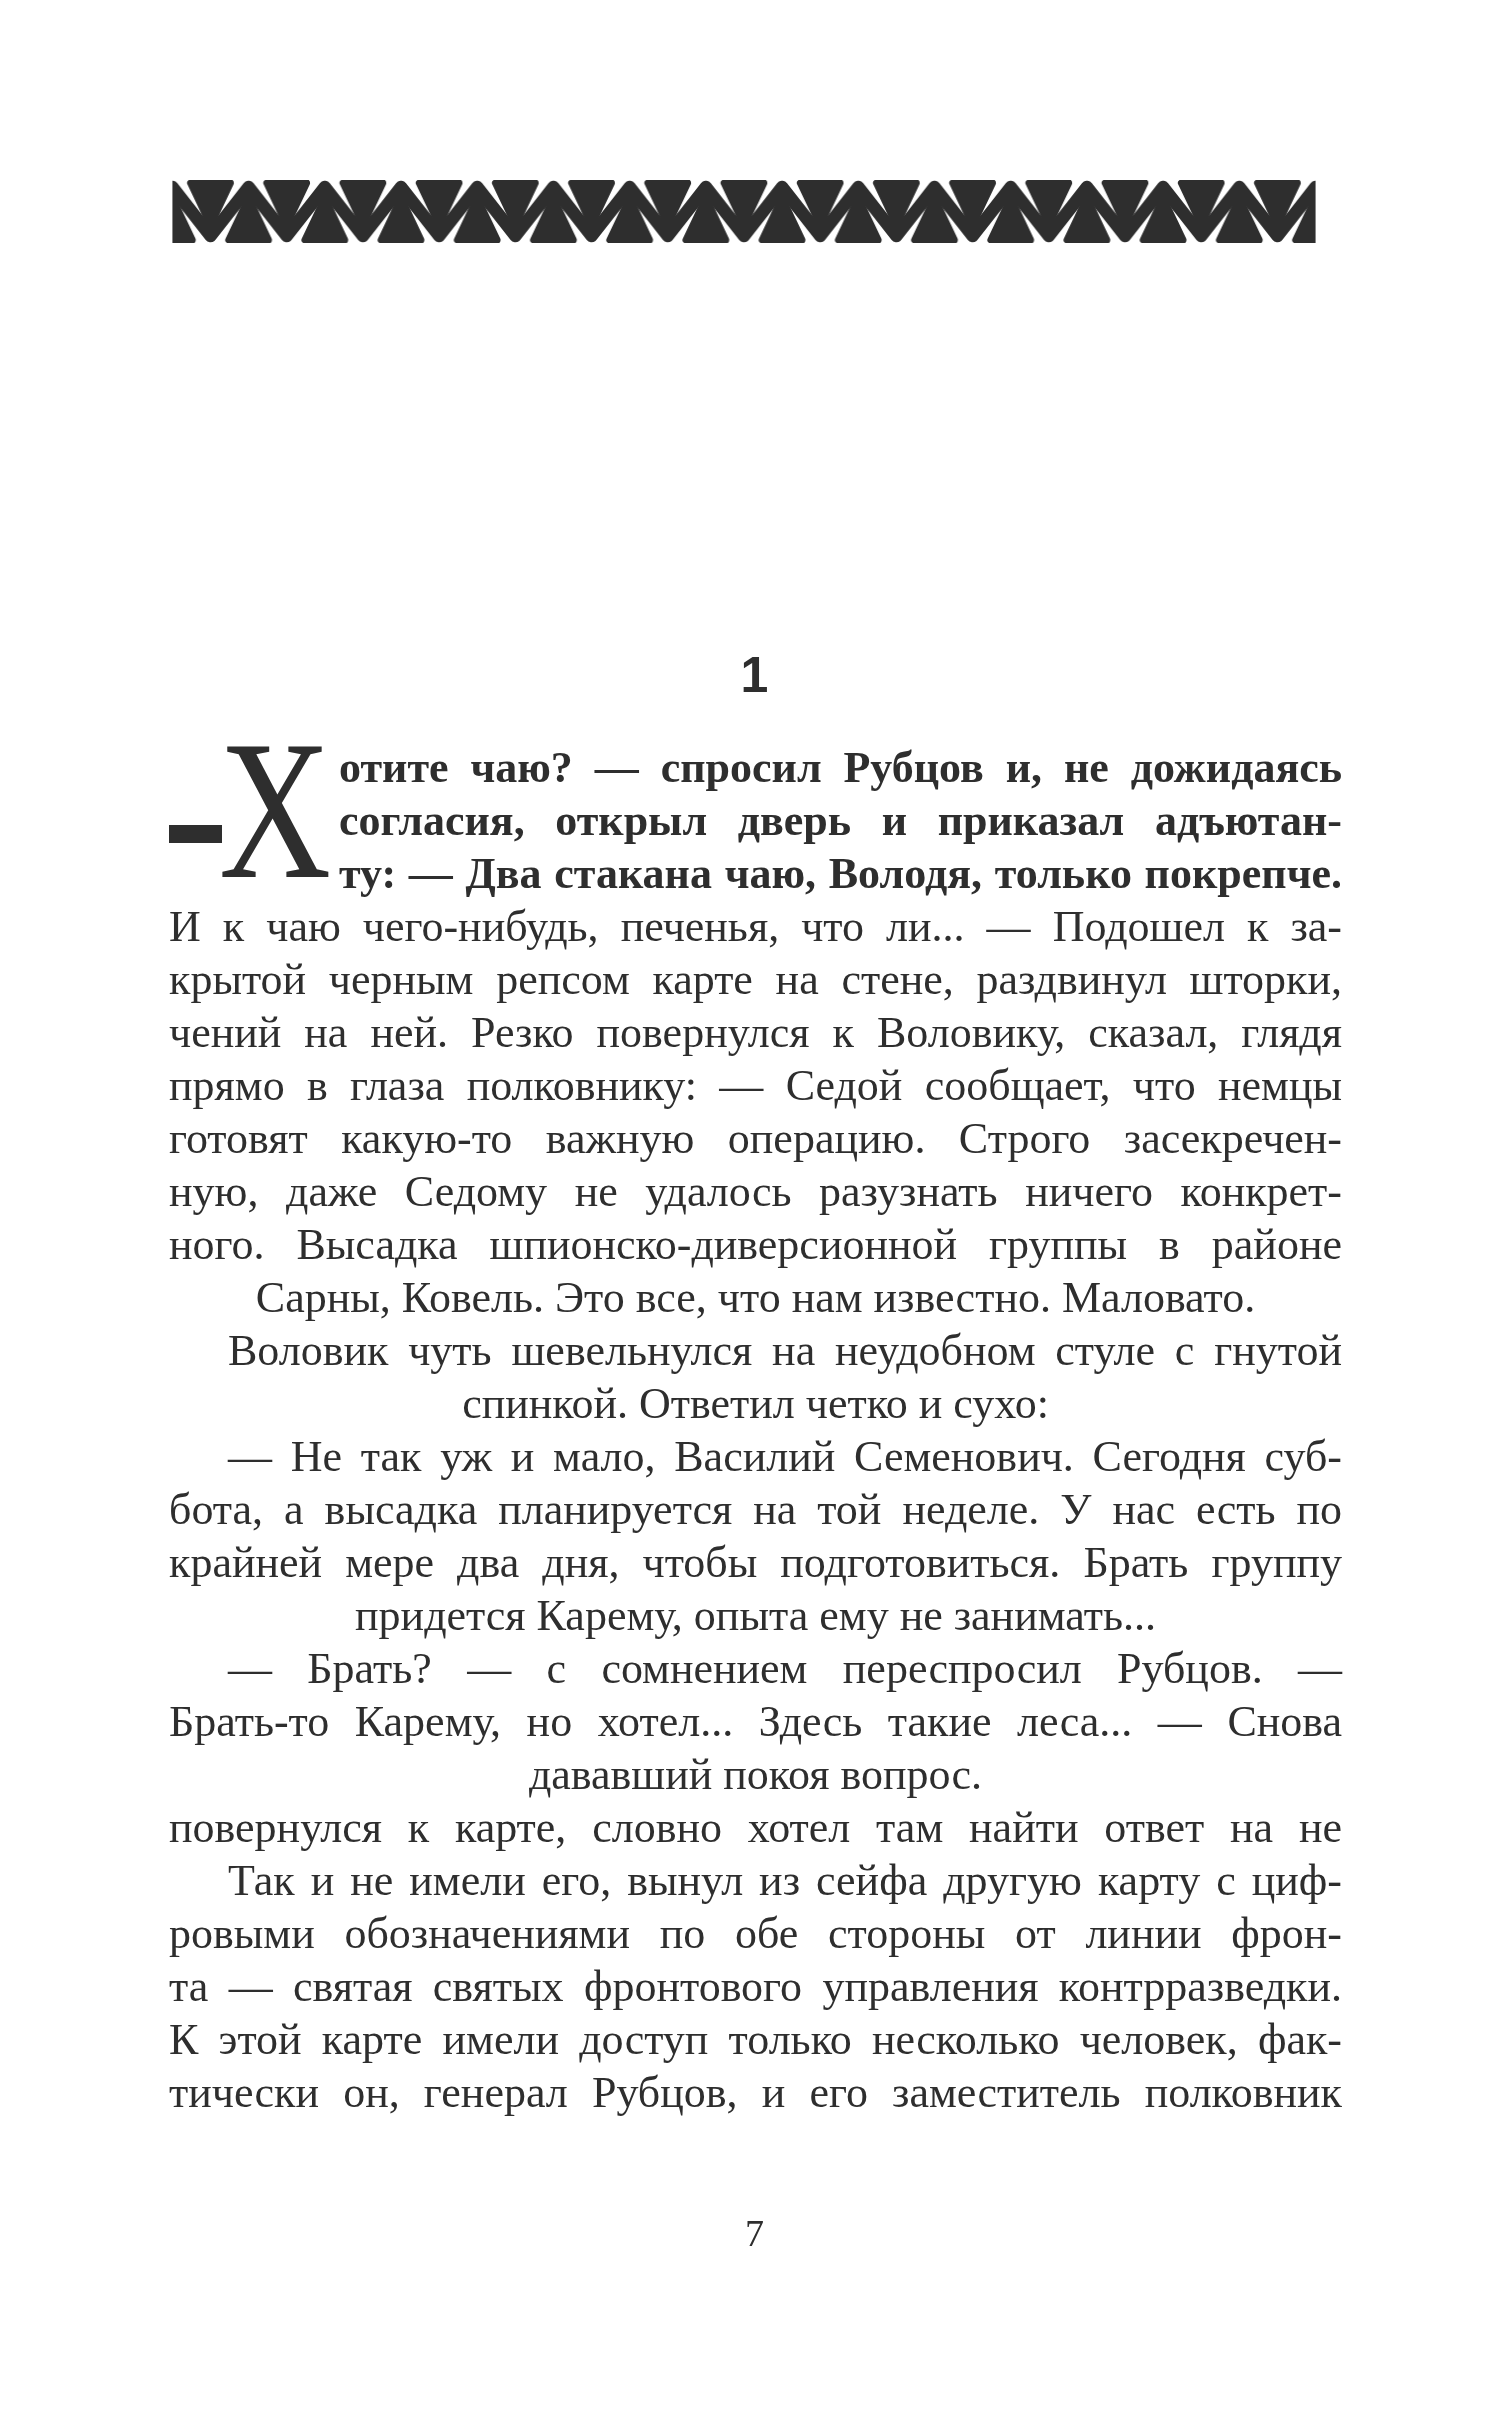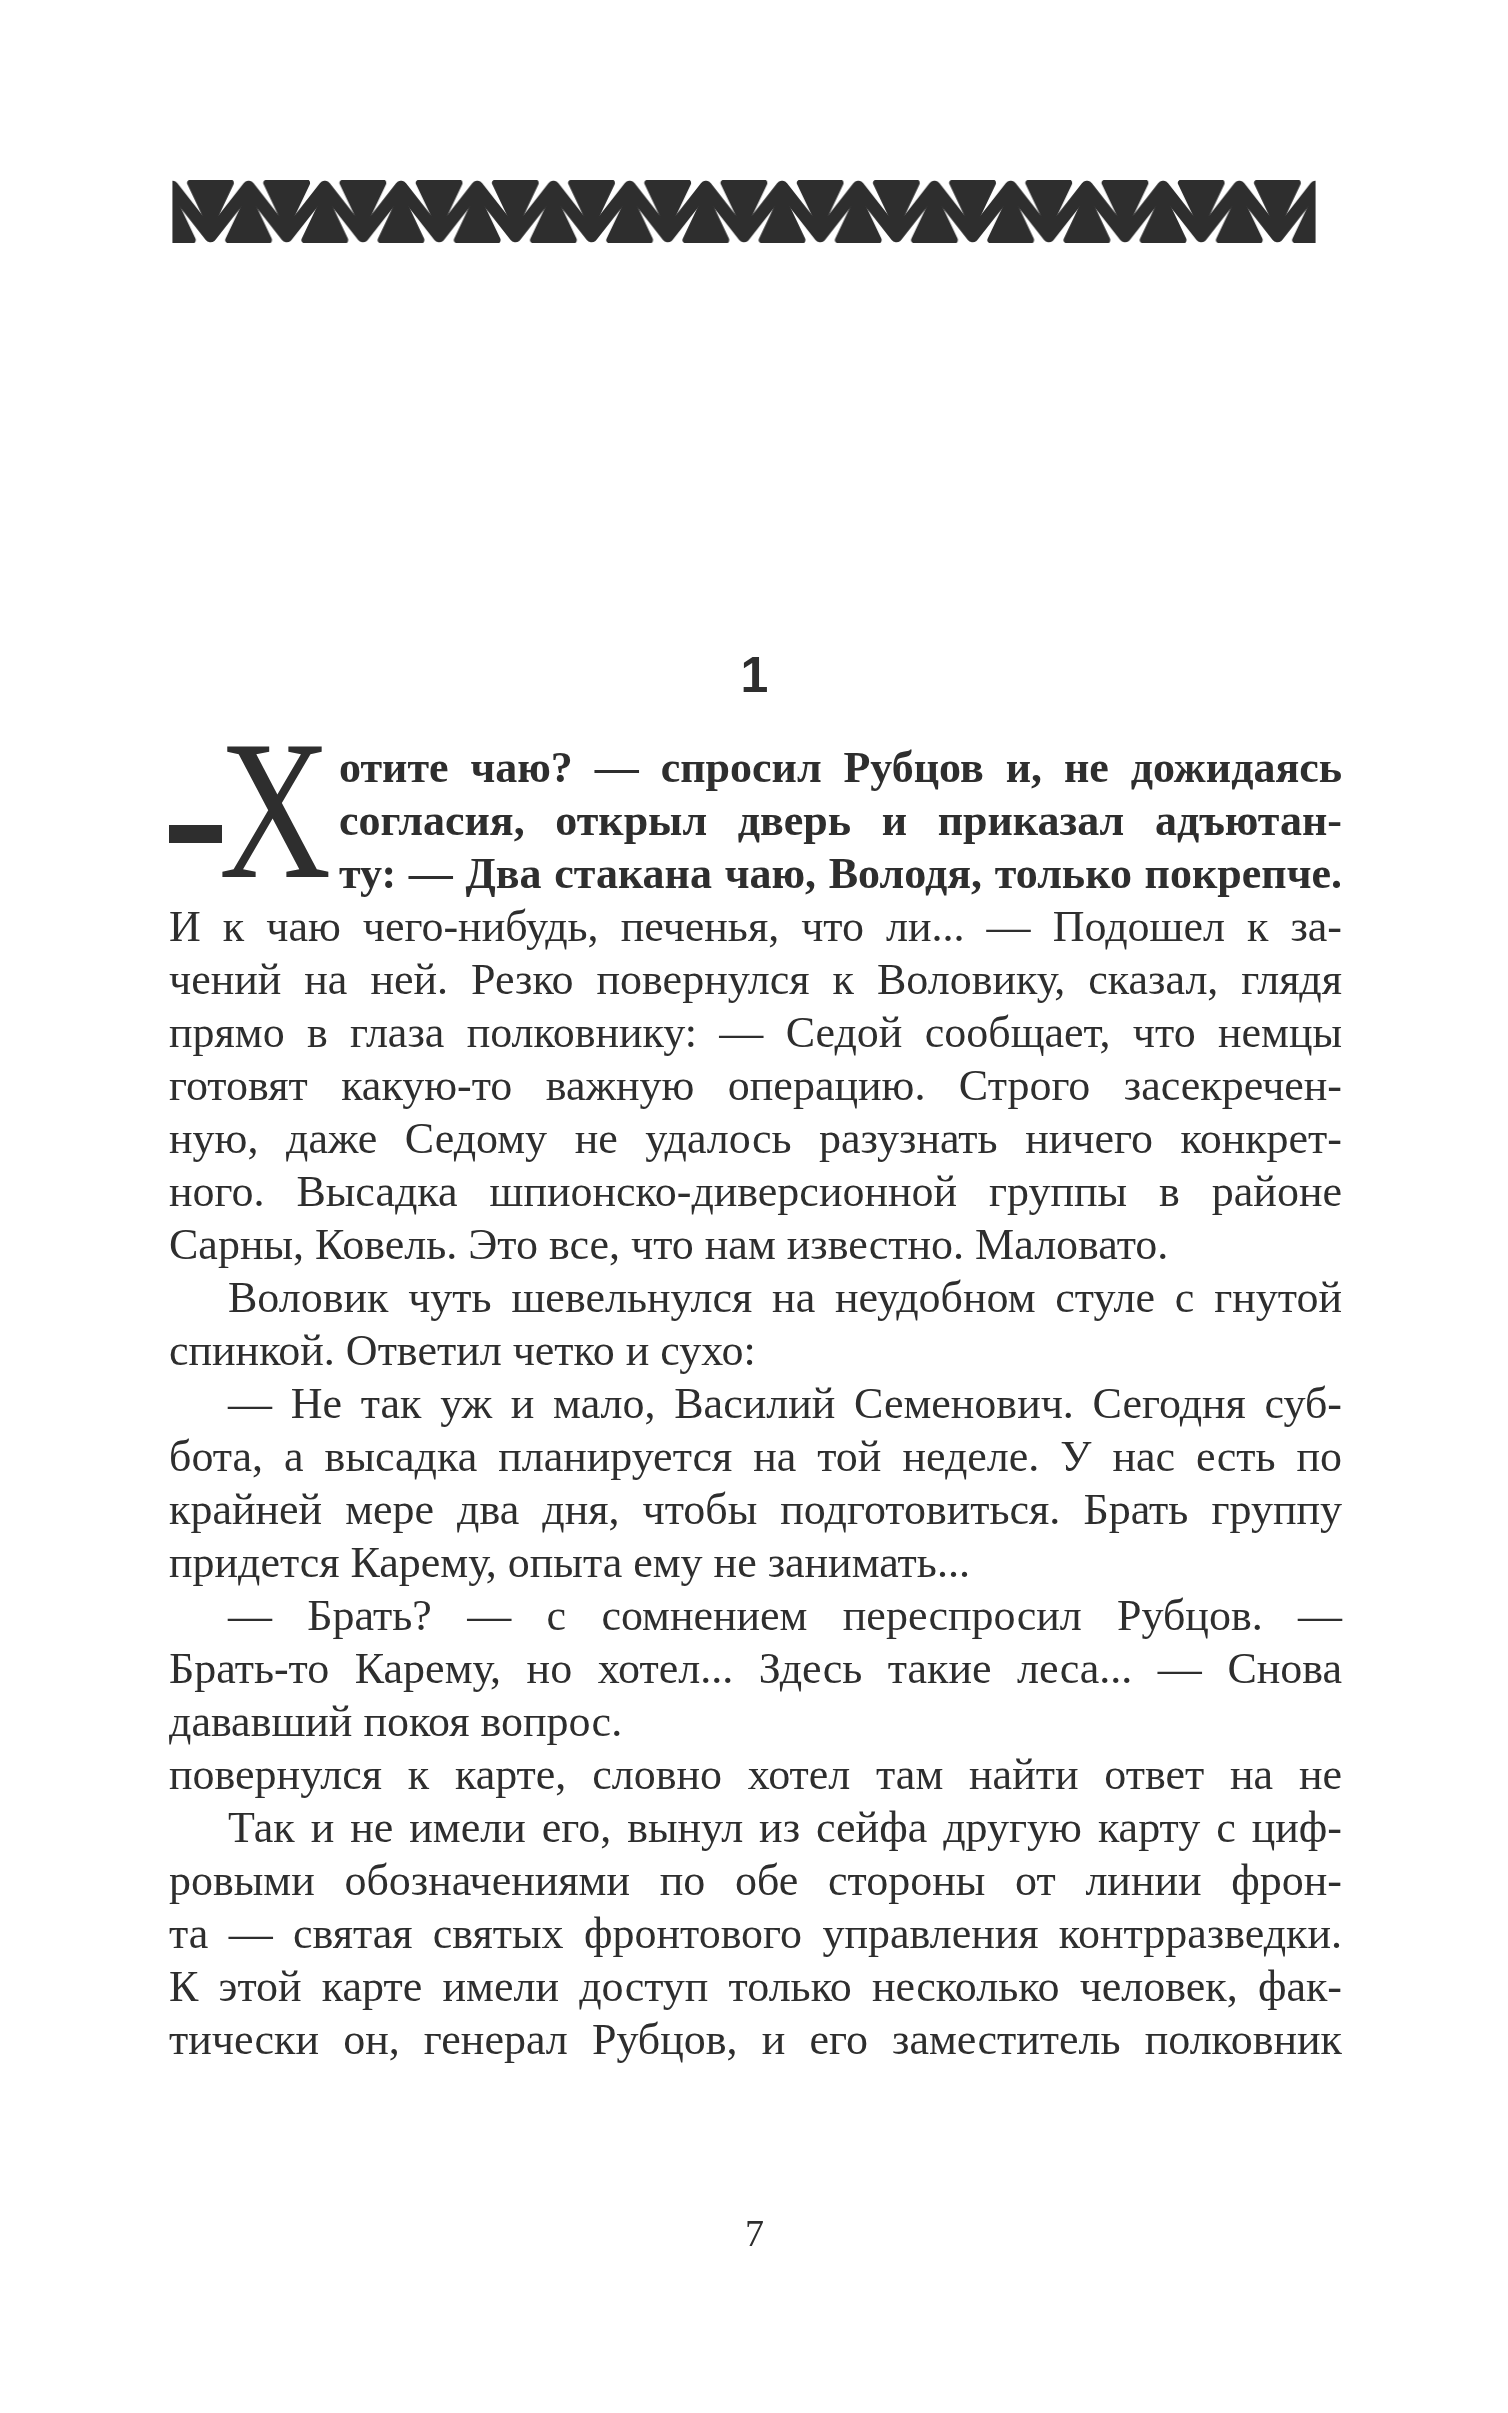--- a/index.html
+++ b/index.html
@@ -40,21 +40,21 @@
     position: absolute;
     left: 169px;
     top: 741px;
     width: 1173px;
     font-size: 44px;
     line-height: 53px;
     color: #2e2e2e;
   }
   .text-line {
     white-space: nowrap;
-    text-align: left;
+    text-align: center;
     height: 53px;
   }
   .text-line.justify {
     white-space: normal;
     text-align: justify;
     text-align-last: justify;
     text-justify: inter-word;
   }
   .text-line.indent { text-indent: 59px; }
   .text-line.wrap { padding-left: 170px; font-weight: bold; }
@@ -115,20 +115,21 @@
 
   <div class="chapter-number">1</div>
 
   <div class="text-block">
     <div class="dash-block"></div>
     <div class="drop-cap">Х</div>
   <div class="text-line justify wrap">отите чаю? — спросил Рубцов и, не дожидаясь</div>
       <div class="text-line justify wrap">согласия, открыл дверь и приказал адъютан-</div>
       <div class="text-line justify wrap">ту: — Два стакана чаю, Володя, только покрепче.</div>
       <div class="text-line justify">И к чаю чего-нибудь, печенья, что ли... — Подошел к за-</div>
+      <div class="text-line justify">крытой черным репсом карте на стене, раздвинул шторки,</div>
       <div class="text-line justify">чений на ней. Резко повернулся к Воловику, сказал, глядя</div>
       <div class="text-line justify">прямо в глаза полковнику: — Седой сообщает, что немцы</div>
       <div class="text-line justify">готовят какую-то важную операцию. Строго засекречен-</div>
       <div class="text-line justify">ную, даже Седому не удалось разузнать ничего конкрет-</div>
       <div class="text-line justify">ного. Высадка шпионско-диверсионной группы в районе</div>
       <div class="text-line">Сарны, Ковель. Это все, что нам известно. Маловато.</div>
       <div class="text-line justify indent">Воловик чуть шевельнулся на неудобном стуле с гнутой</div>
       <div class="text-line">спинкой. Ответил четко и сухо:</div>
       <div class="text-line justify indent">— Не так уж и мало, Василий Семенович. Сегодня суб-</div>
       <div class="text-line justify">бота, а высадка планируется на той неделе. У нас есть по</div>

